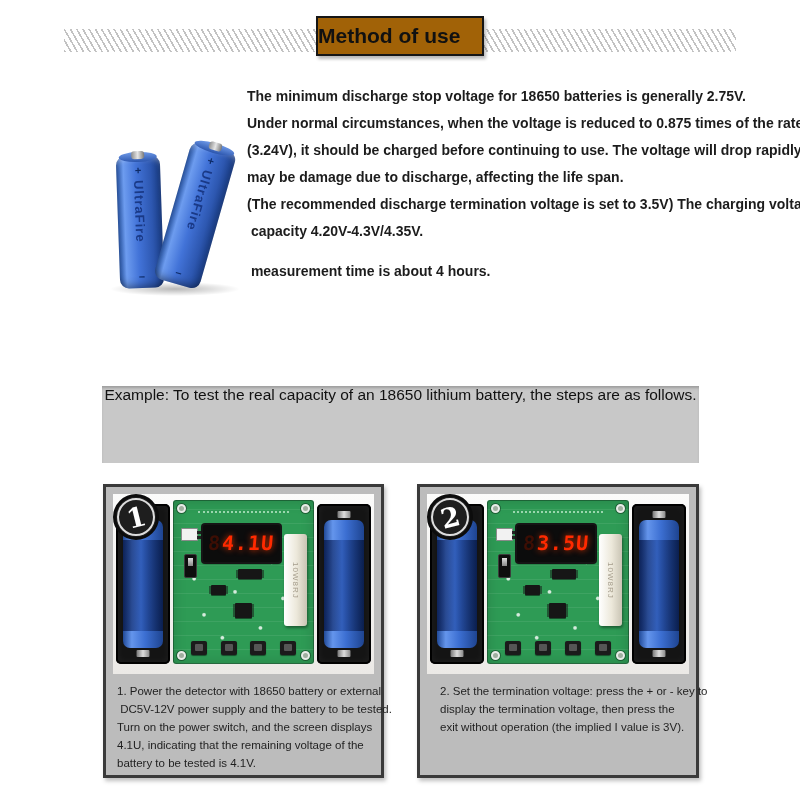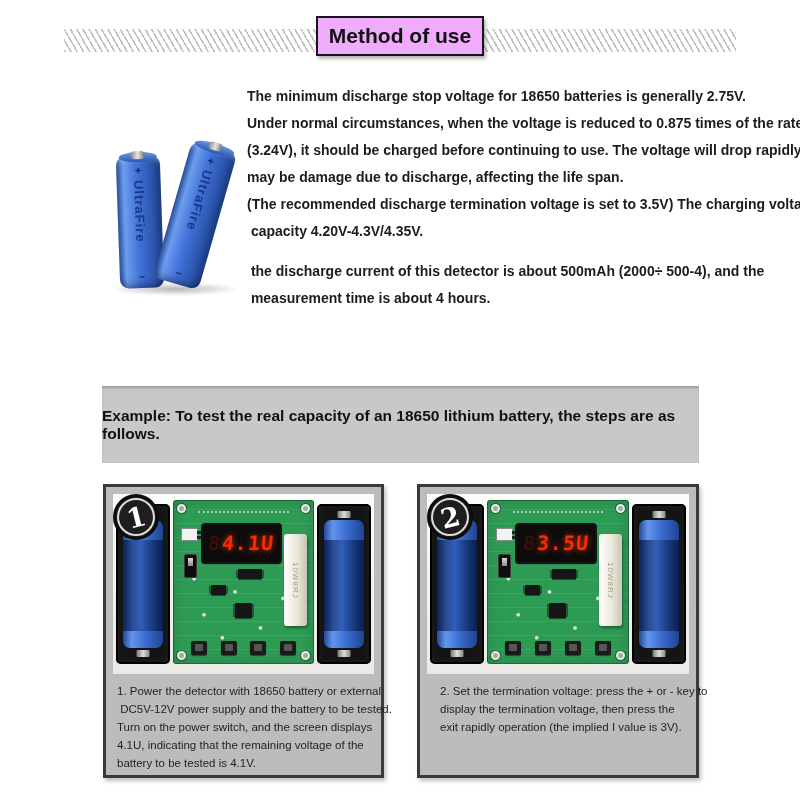--- a/index.html
+++ b/index.html
@@ -6,23 +6,23 @@
   html,body { background:#ffffff; }
   body { font-family:"Liberation Sans", sans-serif; }
   .page { position:relative; width:800px; height:800px; background:#fff; overflow:hidden; margin:0 auto; }
 
   
   .header { position:absolute; left:64px; top:14px; width:672px; height:44px; }
   .hatch { position:absolute; top:15px; height:23px; width:268px;
            background:repeating-linear-gradient(60deg,#c2c2c2 0px,#c2c2c2 1.6px,#ffffff 1.6px,#ffffff 5.4px); }
   .hatch-left { left:0; }
   .hatch-right { right:0; }
-  .title-box { position:absolute; left:252px; top:2px; width:168px; height:40px; background:#f0abfc;
+  .title-box { position:absolute; left:252px; top:2px; width:168px; height:40px; background:#a16207;
                border:2px solid #161616; box-shadow:2px 3px 3px rgba(0,0,0,.28);
-               display:flex; align-items:center; justify-content:center;
+               display:flex; align-items:center; 
                font-size:21px; font-weight:600; color:#111; letter-spacing:0; }
 
   
   .textblock { position:absolute; left:247px; width:478px; color:#1c1c1c; }
   .textblock .tline { white-space:pre; font-size:14px; font-weight:600; line-height:27px; }
   .intro { top:83px; }
   .calc  { top:258px; }
 
   
   .battpic { position:absolute; left:92px; top:118px; width:170px; height:178px; }
@@ -40,22 +40,22 @@
   .cyl .plus { top:8px; } .cyl .minus { bottom:6px; }
   .cyl .brand { position:absolute; top:24px; left:50%; transform:translateX(-50%);
                 writing-mode:vertical-rl; font-size:13px; font-weight:bold; color:#16347f;
                 letter-spacing:1px; opacity:.9; }
   .batt1 { left:26px; top:38px; width:44px; height:132px; transform:rotate(-2deg); }
   .batt2 { left:62px; top:24px; width:47px; height:142px; transform:rotate(16deg); transform-origin:50% 95%; }
 
   
   .banner { position:absolute; left:102px; top:386px; width:597px; height:77px; background:#c8c8c8;
             box-shadow:inset 0 3px 3px -1px rgba(0,0,0,.22);
-            display:flex; align-items:center; justify-content:center;
-            font-size:15.5px; font-weight:700; color:#111; }
+            display:flex; justify-content:center;
+            font-size:15.5px; font-weight:400; color:#111; }
 
   
   .panel { position:absolute; top:484px; height:294px; background:#bcbcbc; border:3px solid #3a3a3a;
            box-shadow:2px 3px 4px rgba(0,0,0,.25); }
   .panel-1 { left:103px; width:281px; }
   .panel-2 { left:417px; width:282px; }
   .photo { position:absolute; left:7px; top:7px; right:7px; height:180px;
            background:linear-gradient(180deg,#fbfbfa,#ebe9e6); overflow:hidden; }
   .badge { position:absolute; left:7px; top:7px; width:46px; height:46px; border-radius:50%;
            background:#1e1e1e; border:3px solid #0c0c0c; z-index:5;
@@ -160,21 +160,20 @@
   <div class="textblock intro">
     <div class="tline">The minimum discharge stop voltage for 18650 batteries is generally 2.75V.</div>
     <div class="tline">Under normal circumstances, when the voltage is reduced to 0.875 times of the rated voltage</div>
     <div class="tline">(3.24V), it should be charged before continuing to use. The voltage will drop rapidly, and there</div>
     <div class="tline">may be damage due to discharge, affecting the life span.</div>
     <div class="tline">(The recommended discharge termination voltage is set to 3.5V) The charging voltage is</div>
     <div class="tline"> capacity 4.20V-4.3V/4.35V.</div>
   </div>
 
   <div class="textblock calc">
-    <div class="tline"> the discharge current of this detector is about 500mAh (2000÷ 500-4), and the</div>
     <div class="tline"> measurement time is about 4 hours.</div>
   </div>
 
   <div class="banner">
     <span>Example: To test the real capacity of an 18650 lithium battery, the steps are as follows.</span>
   </div>
 
   <div class="panel panel-1">
     <div class="photo">
       <div class="holder holder-left">
@@ -268,17 +267,17 @@
           <div class="btn"></div>
         </div>
       </div>
     </div>
     <div class="badge">
         <span>2</span>
       </div>
     <div class="caption">
       <div class="cline">2. Set the termination voltage: press the + or - key to</div>
       <div class="cline">display the termination voltage, then press the</div>
-      <div class="cline">exit rapidly operation (the implied I value is 3V).</div>
+      <div class="cline">exit without operation (the implied I value is 3V).</div>
     </div>
   </div>
 
 </div>
 
 </body></html>

